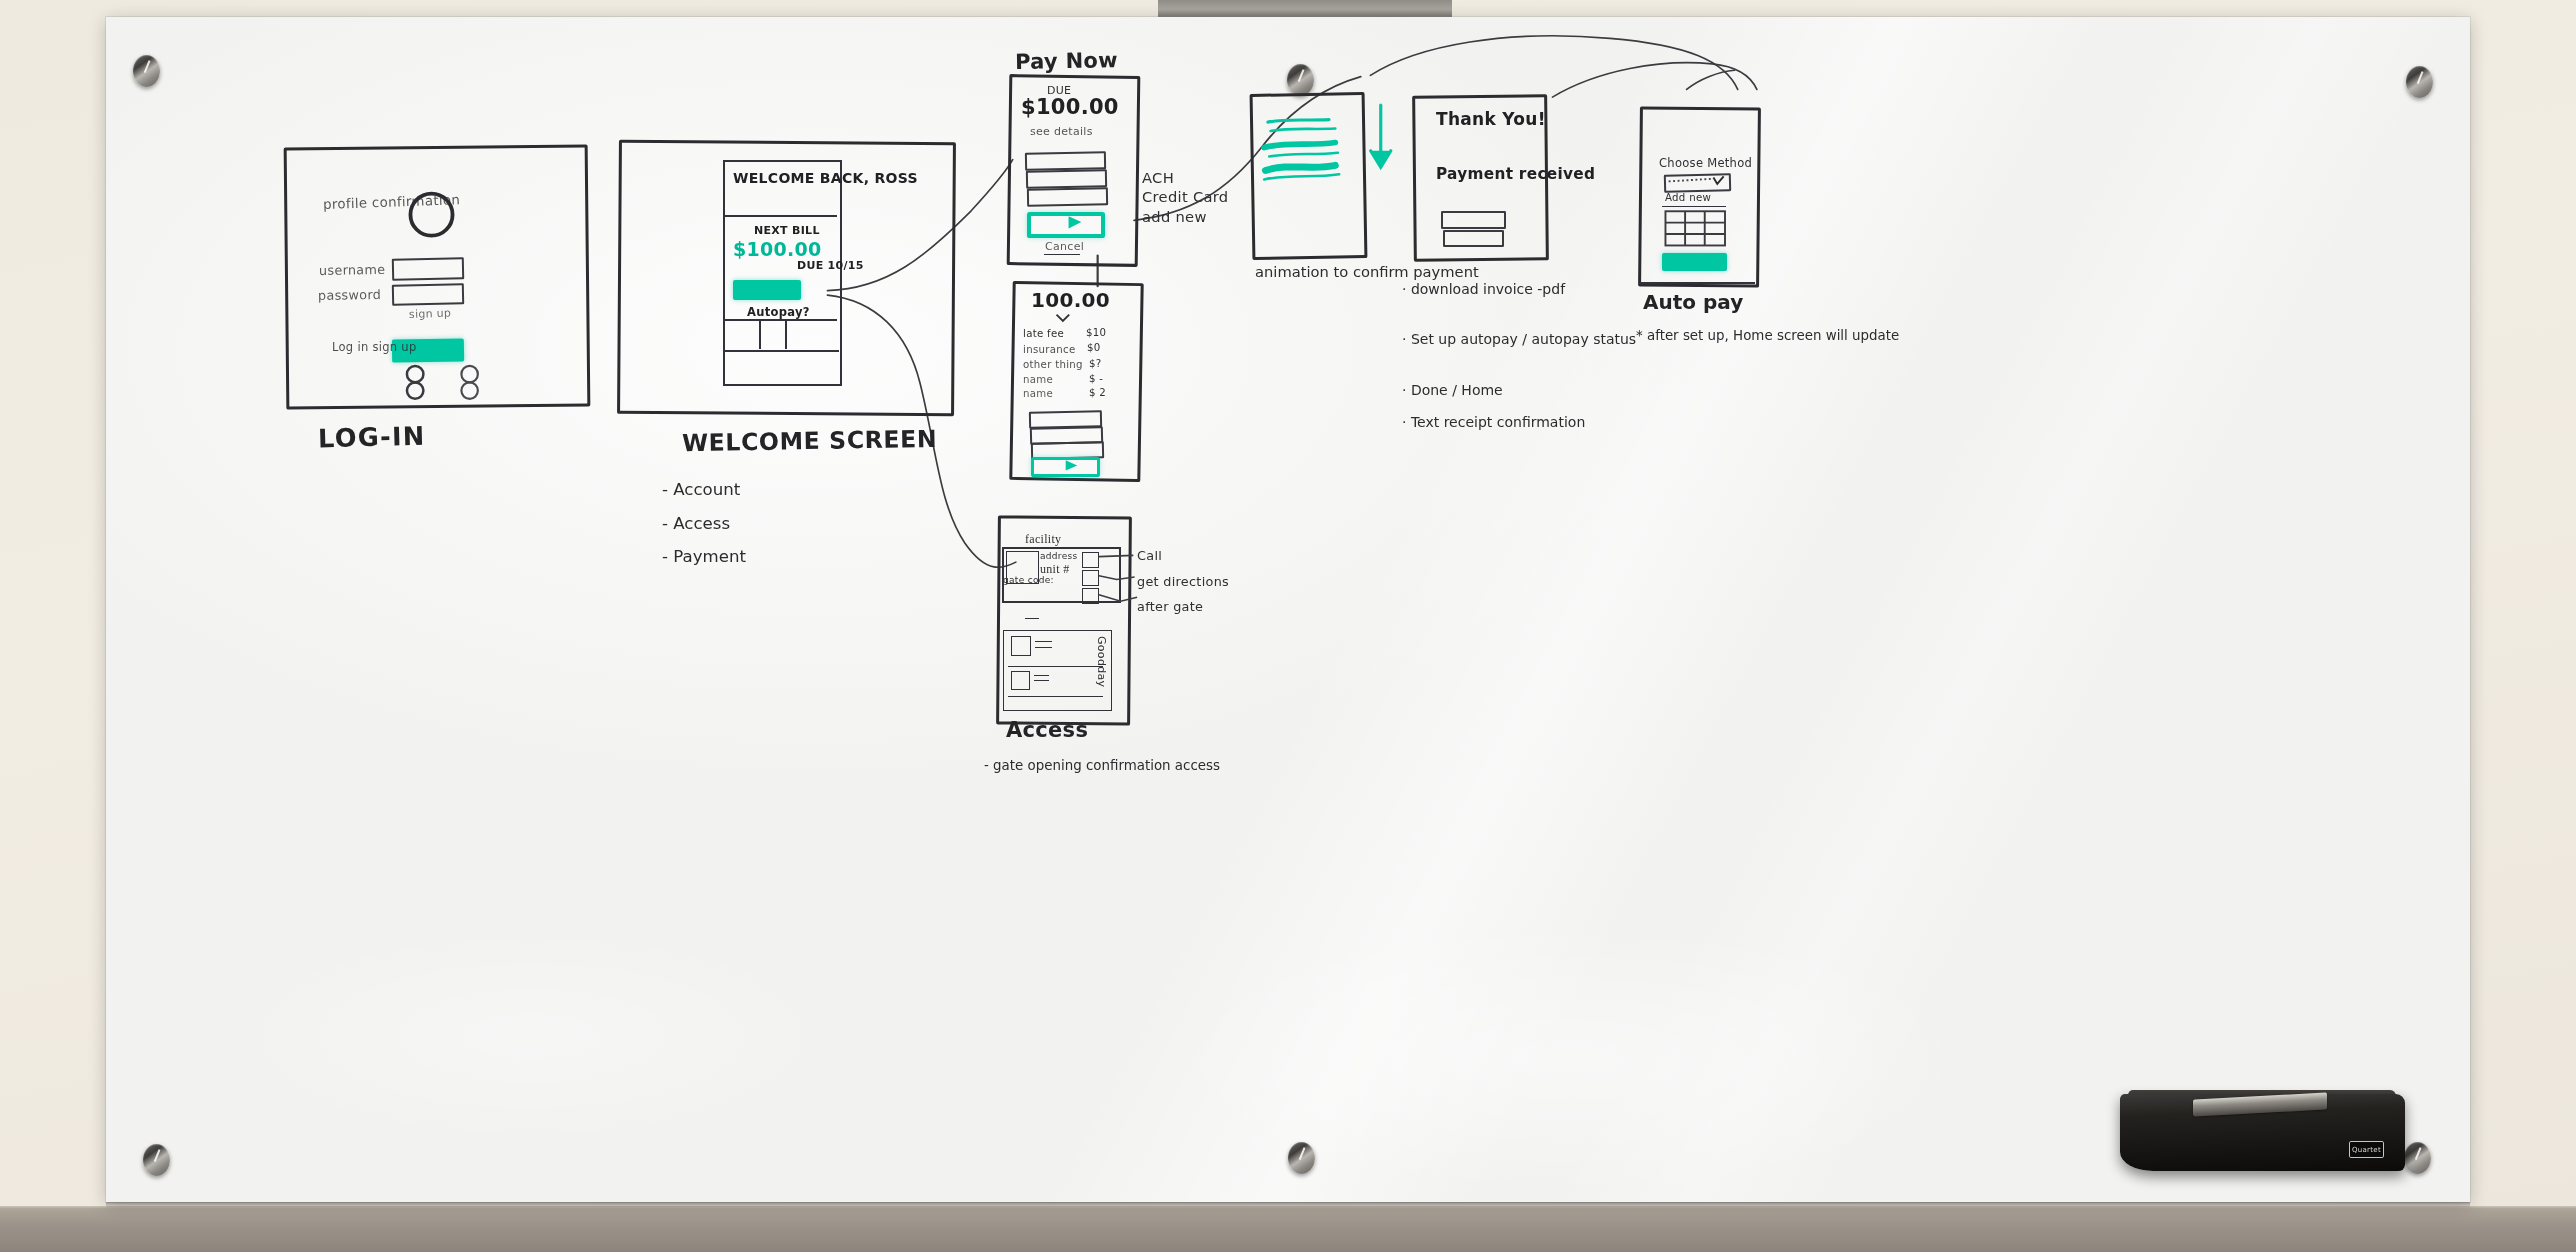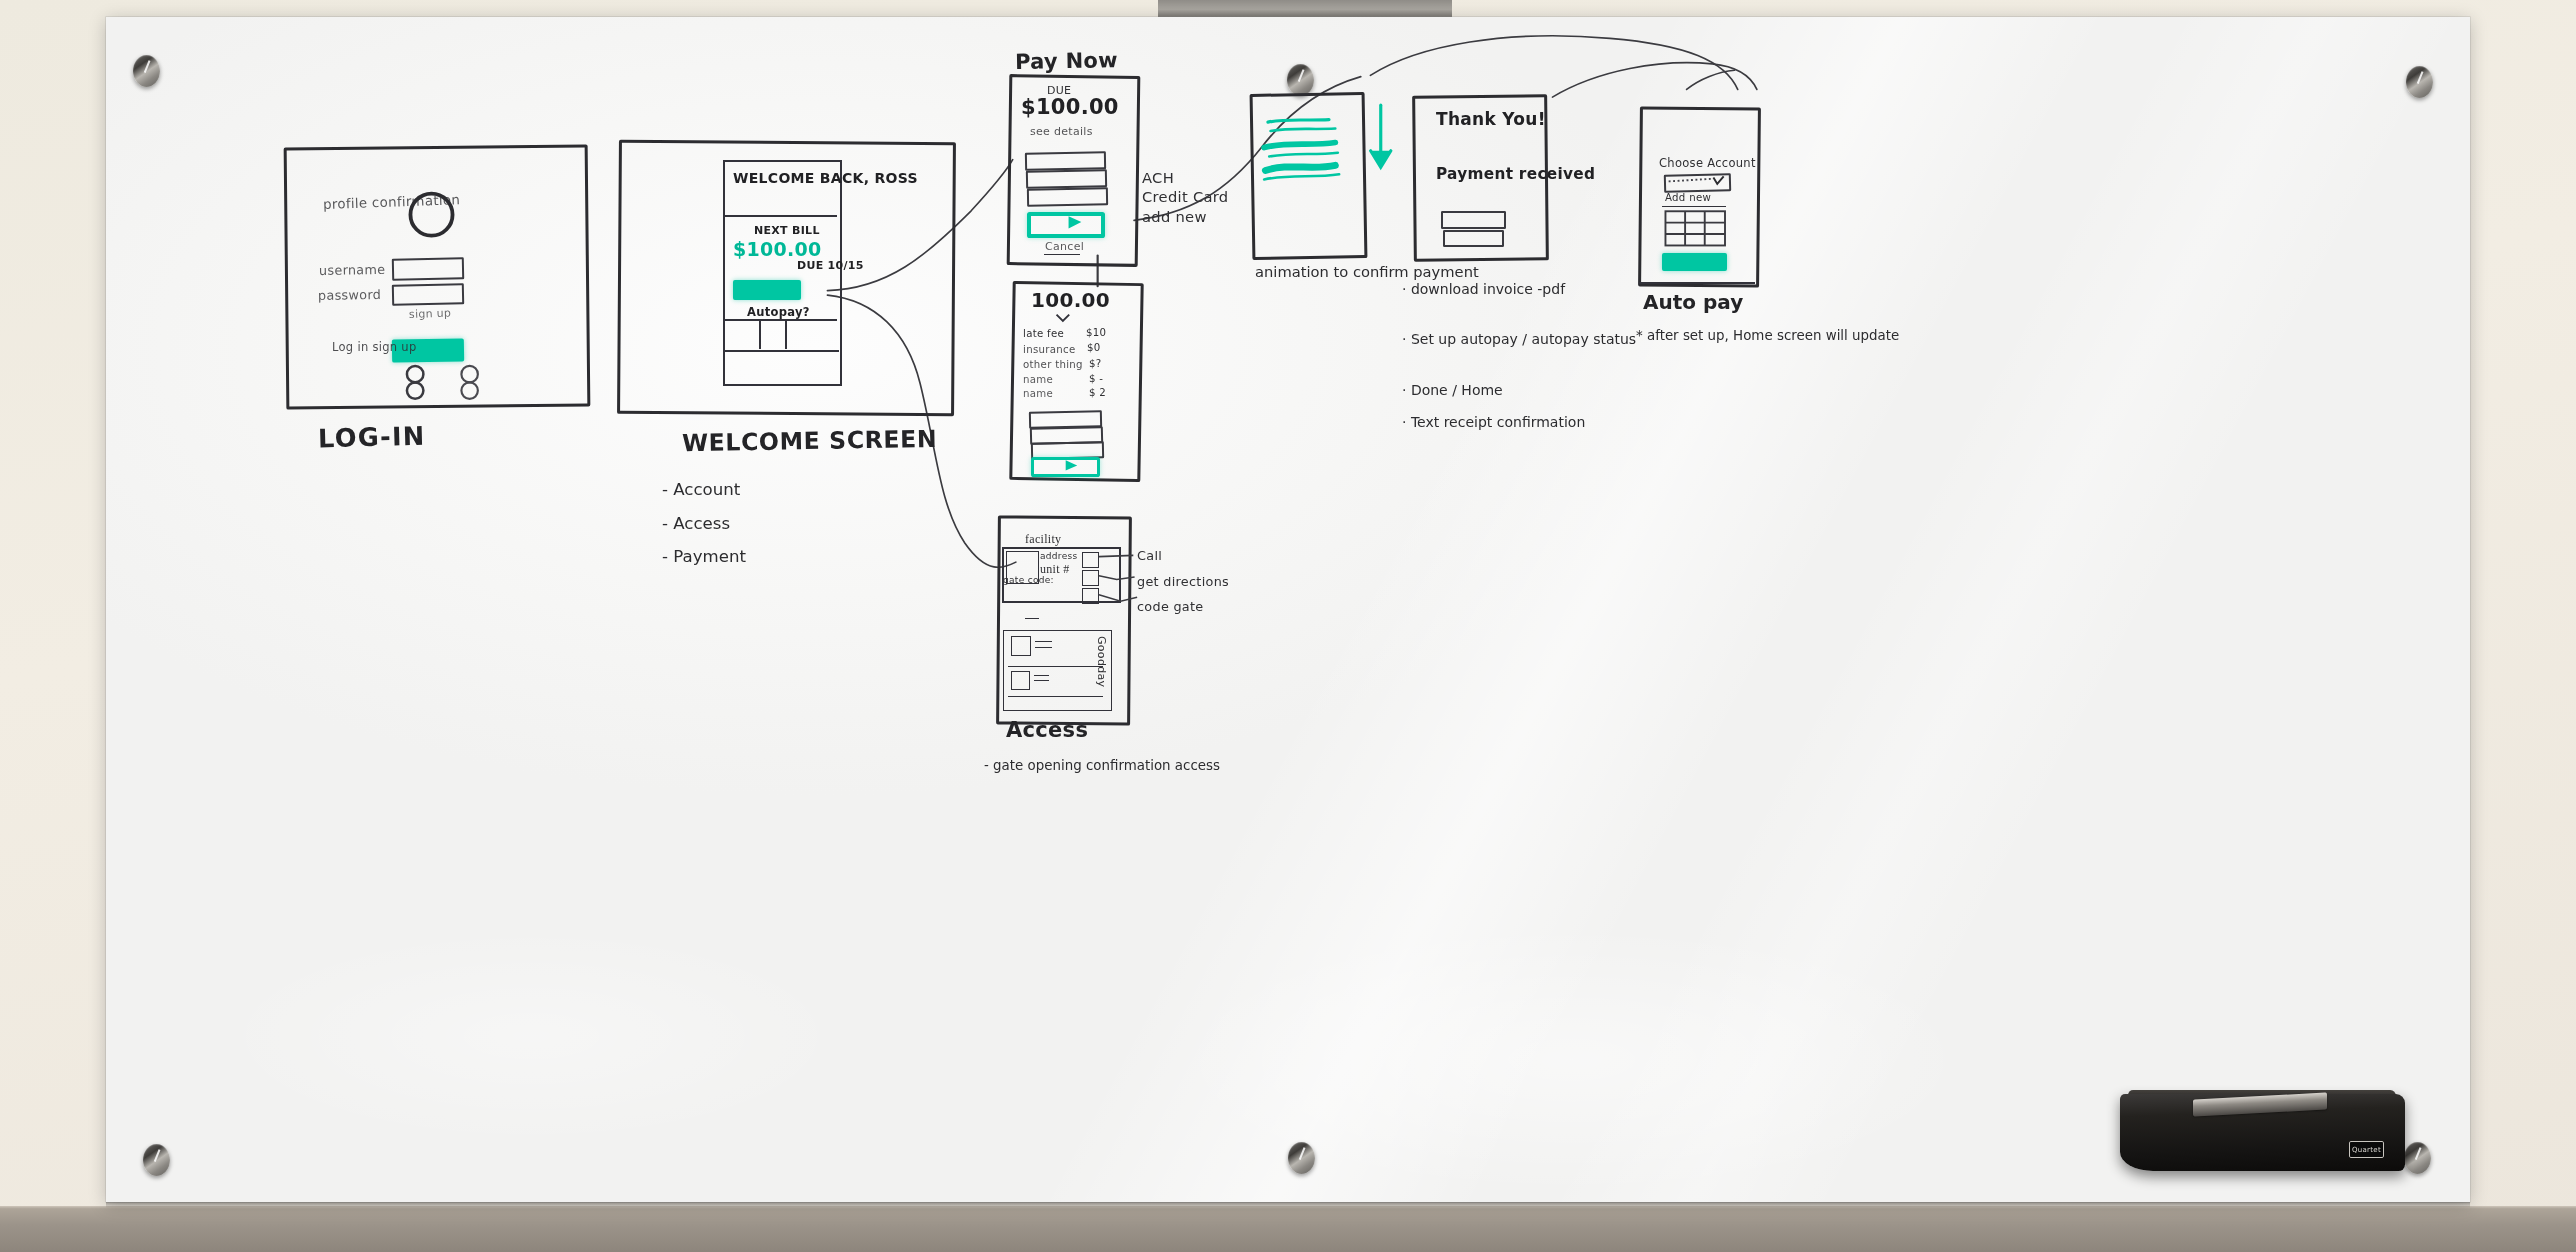--- a/index.html
+++ b/index.html
@@ -278,21 +278,21 @@
     <svg style="position:absolute;left:1095px;top:549px;width:83px;height:70px;" viewBox="0 0 130 110" width="83" height="70">
       <g fill="none" stroke="#3b3b40" stroke-width="2.4">
         <path d="M6,12 L60,10"></path>
         <path d="M6,42 L34,48 L62,44"></path>
         <path d="M6,72 L40,82 L66,76"></path>
       </g>
     </svg>
 
     <div class="hw" style="position:absolute;left:1137px;top:548px;font-size:12.8px;">Call</div>
     <div class="hw" style="position:absolute;left:1137px;top:574px;font-size:12.8px;">get directions</div>
-    <div class="hw" style="position:absolute;left:1137px;top:599px;font-size:12.8px;">code gate</div>
+    <div class="hw" style="position:absolute;left:1137px;top:599px;font-size:12.8px;">after gate</div>
 
     <div class="uline" style="left:1025px;top:618px;width:14px;height:1.3px;"></div>
 
     <div class="inner-box" style="left:1003px;top:630px;width:107px;height:79px;border-width:1.9px;"></div>
     <div class="inner-box" style="left:1011px;top:636px;width:18px;height:18px;border-width:1.9px;"></div>
     <div class="uline" style="left:1035px;top:641px;width:16.6px;height:1.3px;"></div>
     <div class="uline" style="left:1035px;top:647px;width:16.6px;height:1.3px;"></div>
     <div class="uline" style="left:1008px;top:666px;width:95px;height:1.3px;"></div>
     <div class="inner-box" style="left:1011px;top:671px;width:16.6px;height:16.6px;border-width:1.9px;"></div>
     <div class="uline" style="left:1034px;top:675px;width:15.3px;height:1.3px;"></div>
@@ -350,21 +350,21 @@
       -pdf</div>
     <div class="note" style="left:1402px;top:331px;font-size:14px;line-height:17px;text-align:center;">· Set up autopay /
    autopay status</div>
     <div class="note" style="left:1402px;top:382px;font-size:14px;line-height:17px;">· Done / Home</div>
     <div class="note" style="left:1402px;top:414px;font-size:14px;line-height:17px;">· Text receipt confirmation</div>
   </div>
 
   <div>
     <div class="phone thin" style="left:1639px;top:107px;width:115px;height:174px;transform:rotate(0.6deg);"></div>
 
-    <div class="hw" style="position:absolute;left:1659px;top:156px;font-size:11.5px;">Choose Account</div>
+    <div class="hw" style="position:absolute;left:1659px;top:156px;font-size:11.5px;">Choose Method</div>
 
     <div class="bar" style="left:1664px;top:174px;width:63px;height:14px;transform:rotate(-1.5deg);"></div>
     <svg style="position:absolute;left:1666px;top:175px;width:59px;height:12.8px;" viewBox="0 0 92 20" width="59" height="12.8">
       <path d="M4,10 L70,6" stroke="#45454c" stroke-width="3" fill="none" stroke-dasharray="3 4"></path>
       <path d="M74,4 L80,14 L90,2" stroke="#2c2c30" stroke-width="3" fill="none"></path>
     </svg>
 
     <div class="hw" style="position:absolute;left:1665px;top:192px;font-size:10.2px;">Add new</div>
     <div class="uline" style="left:1662px;top:206px;width:64px;height:1.3px;"></div>
 

